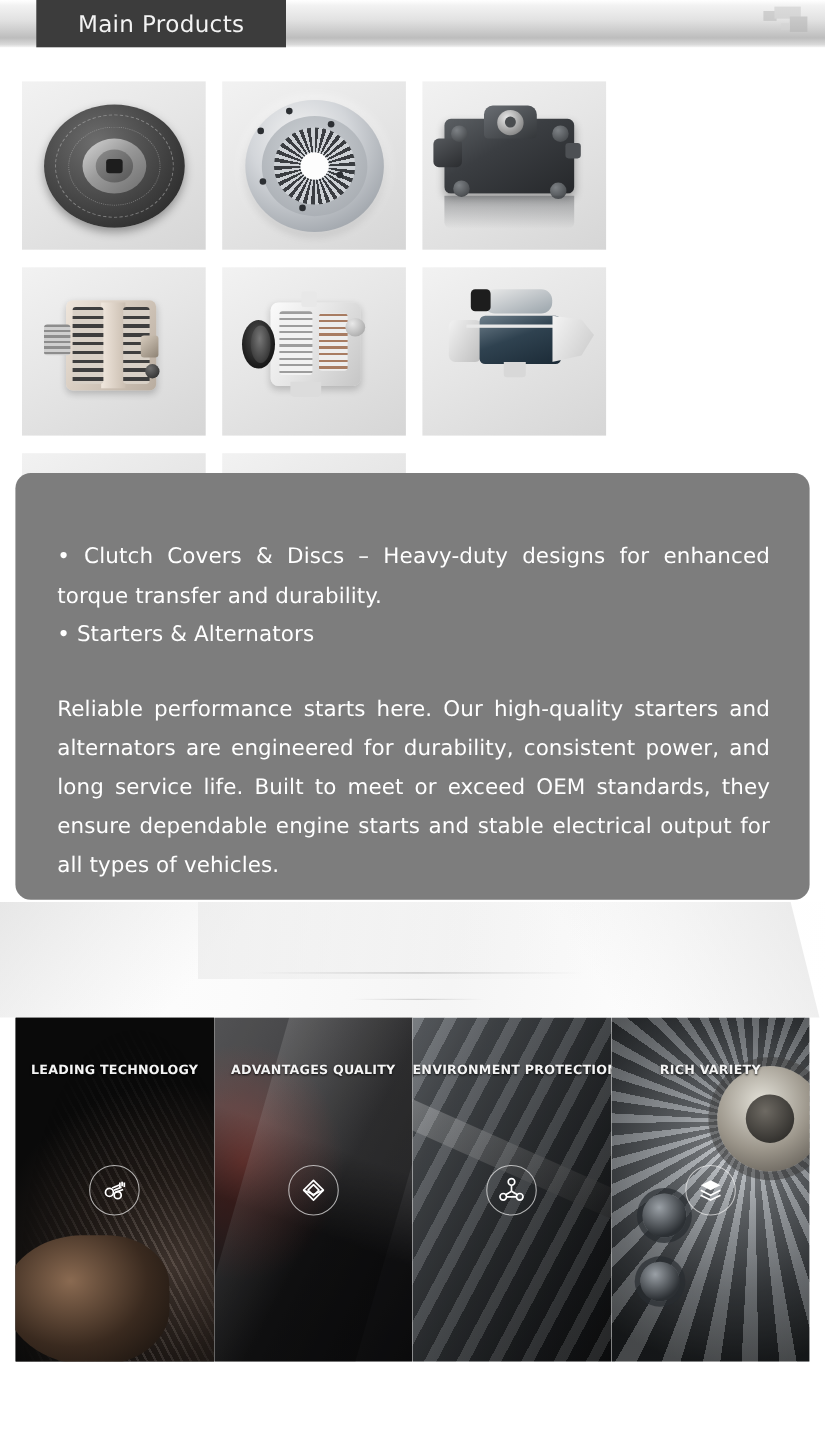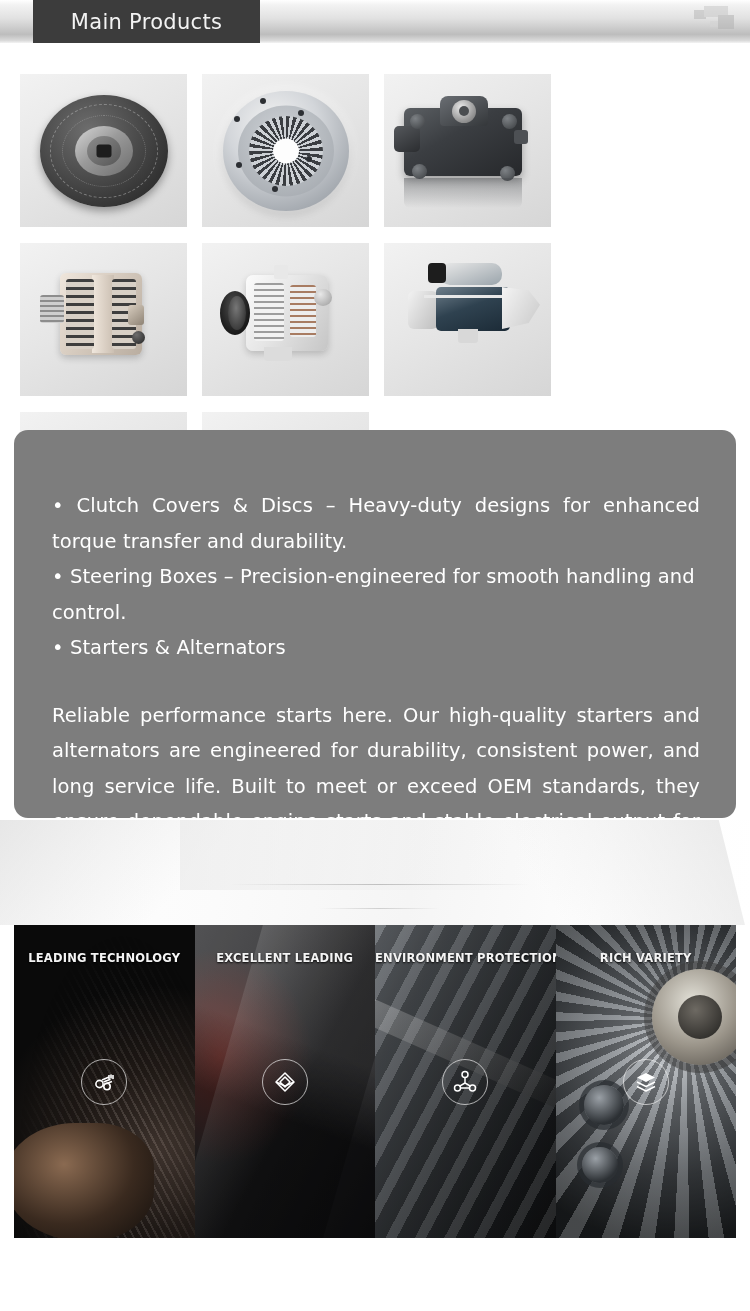--- a/index.html
+++ b/index.html
@@ -199,21 +199,21 @@
 
   
   .panels {
     position:absolute; left:14px; top:925px; width:722px; height:313px;
     display:flex;
   }
   .panel { position:relative; width:180.5px; height:313px; overflow:hidden; }
   .panel .bg { position:absolute; inset:0; }
   .panel .tex { position:absolute; inset:0; }
   .panel .plabel {
-    position:absolute; left:0; top:26px; width:100%;
+    position:absolute; left:0; top:40px; width:100%;
     text-align:center; color:#f4f4f4;
     font-family:"DejaVu Sans", sans-serif; font-weight:bold;
     font-size:11.5px; letter-spacing:.2px;
     text-shadow:0 1px 2px rgba(0,0,0,.9);
     white-space:nowrap;
   }
   .panel .circ {
     position:absolute; left:50%; top:134px; transform:translateX(-50%);
     width:46px; height:46px; border-radius:50%;
     border:1px solid rgba(236,236,236,.72);
@@ -384,21 +384,20 @@
         <div class="st-solend" style="left:50px;top:18px"></div>
         <div class="st-coil"></div>
         <div class="st-nose" style="left:120px;top:46px"></div>
       </div>
     </div>
 
   </div>
 
   <div class="desc">
     <p class="just">• Clutch Covers &amp; Discs – Heavy-duty designs for enhanced torque transfer and durability.</p>
-    <p>• Steering Boxes – Precision-engineered for smooth handling and control.</p>
     <p>• Starters &amp; Alternators</p>
     <p class="just">Reliable performance starts here. Our high-quality starters and alternators are engineered for durability, consistent power, and long service life. Built to meet or exceed OEM standards, they ensure dependable engine starts and stable electrical output for all types of vehicles.</p>
   </div>
 
   <div class="adv-band">
     <div class="sheen1"></div>
       <div class="sheen2"></div>
       <div class="sheen3"></div>
     <div class="hairline"></div>
       <div class="hairline2"></div>
@@ -422,21 +421,21 @@
             <path d="M20 5.4 L20 9.4"></path>
             <path d="M22 6 L22 10"></path>
         </svg>
       </div>
     </div>
 
     <div class="panel p2">
       <div class="bg"></div>
         <div class="tex"></div>
         <div class="fold"></div>
-      <div class="plabel">EXCELLENT LEADING</div>
+      <div class="plabel">ADVANTAGES QUALITY</div>
       <div class="circ">
         <svg width="26" height="26" viewBox="0 0 26 26" fill="none" stroke="#fff" stroke-width="1.5" stroke-linejoin="round">
           <path d="M13 4 L22 13 L13 22 L4 13 Z"></path>
           <path d="M13 8 L18 13 L13 18 L8 13 Z"></path>
           <path d="M4 13 L13 17 L22 13"></path>
         </svg>
       </div>
     </div>
 
     <div class="panel p3">

